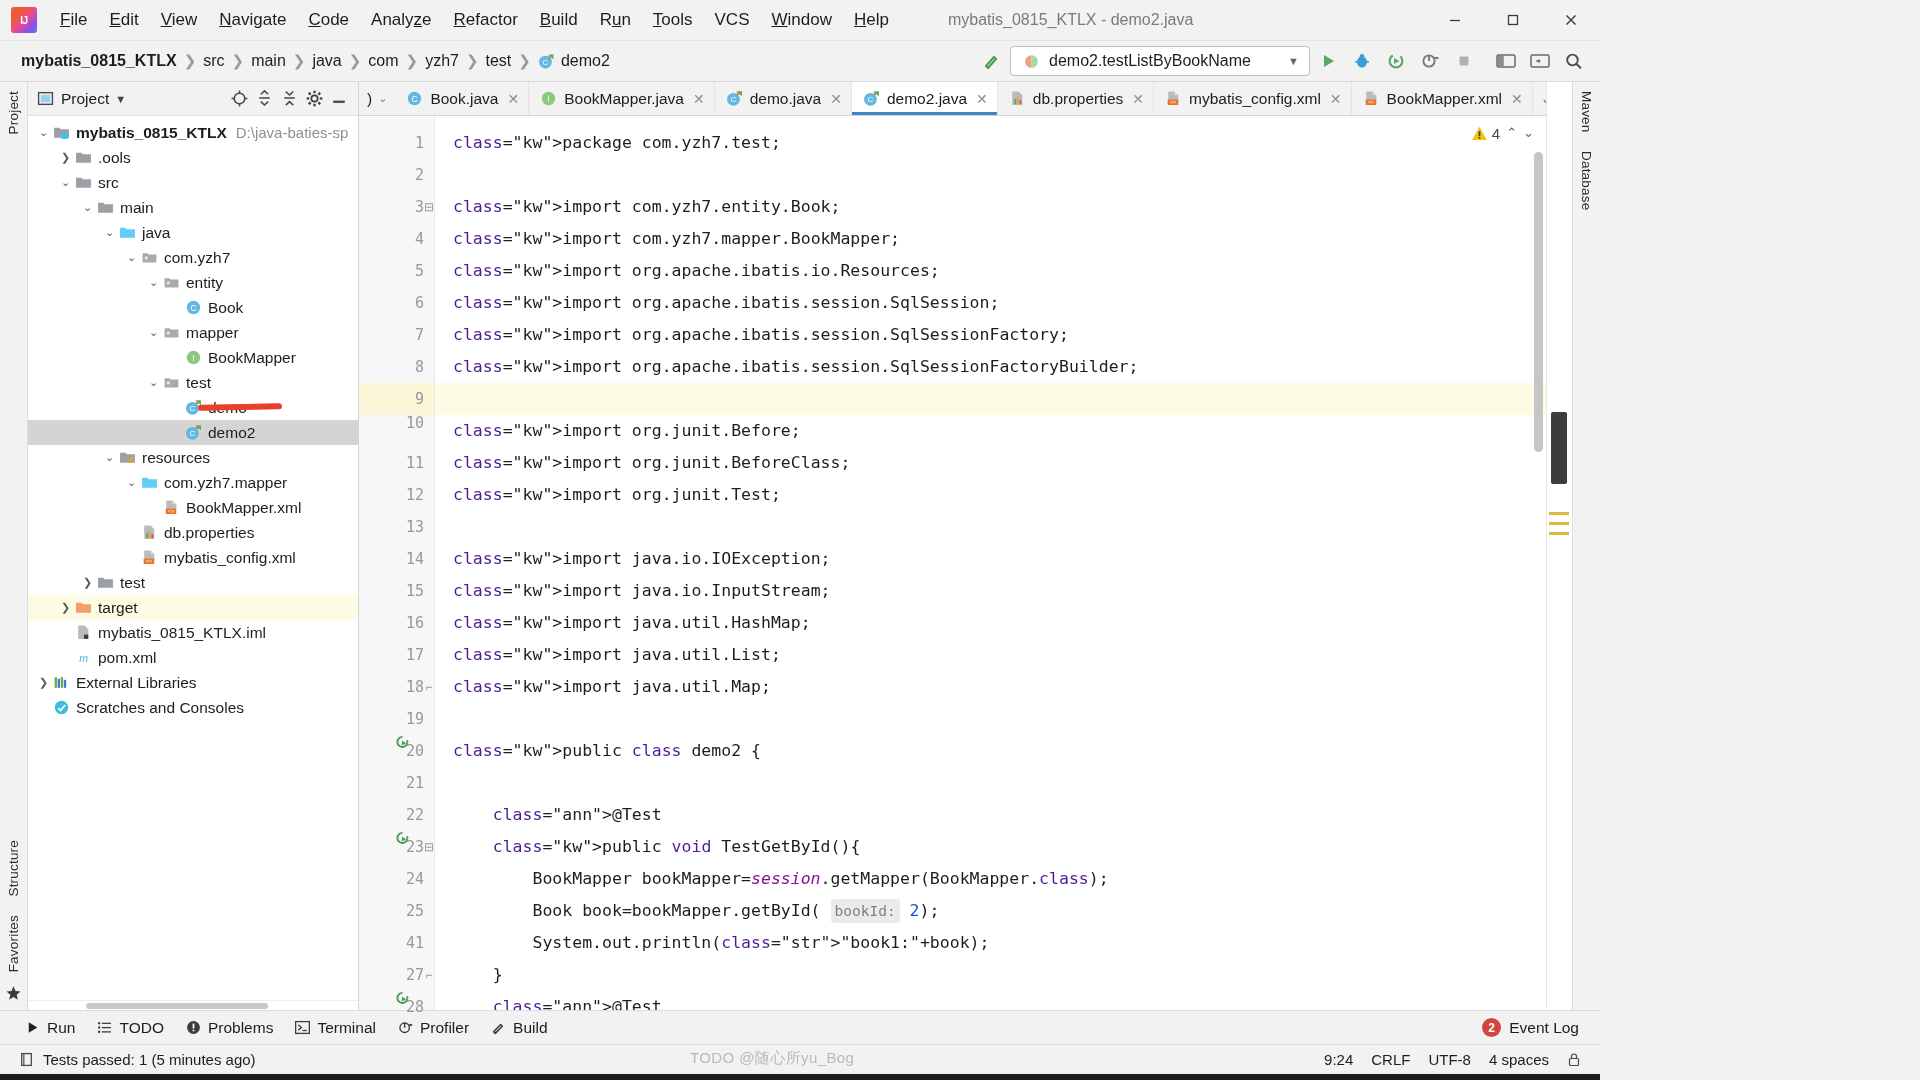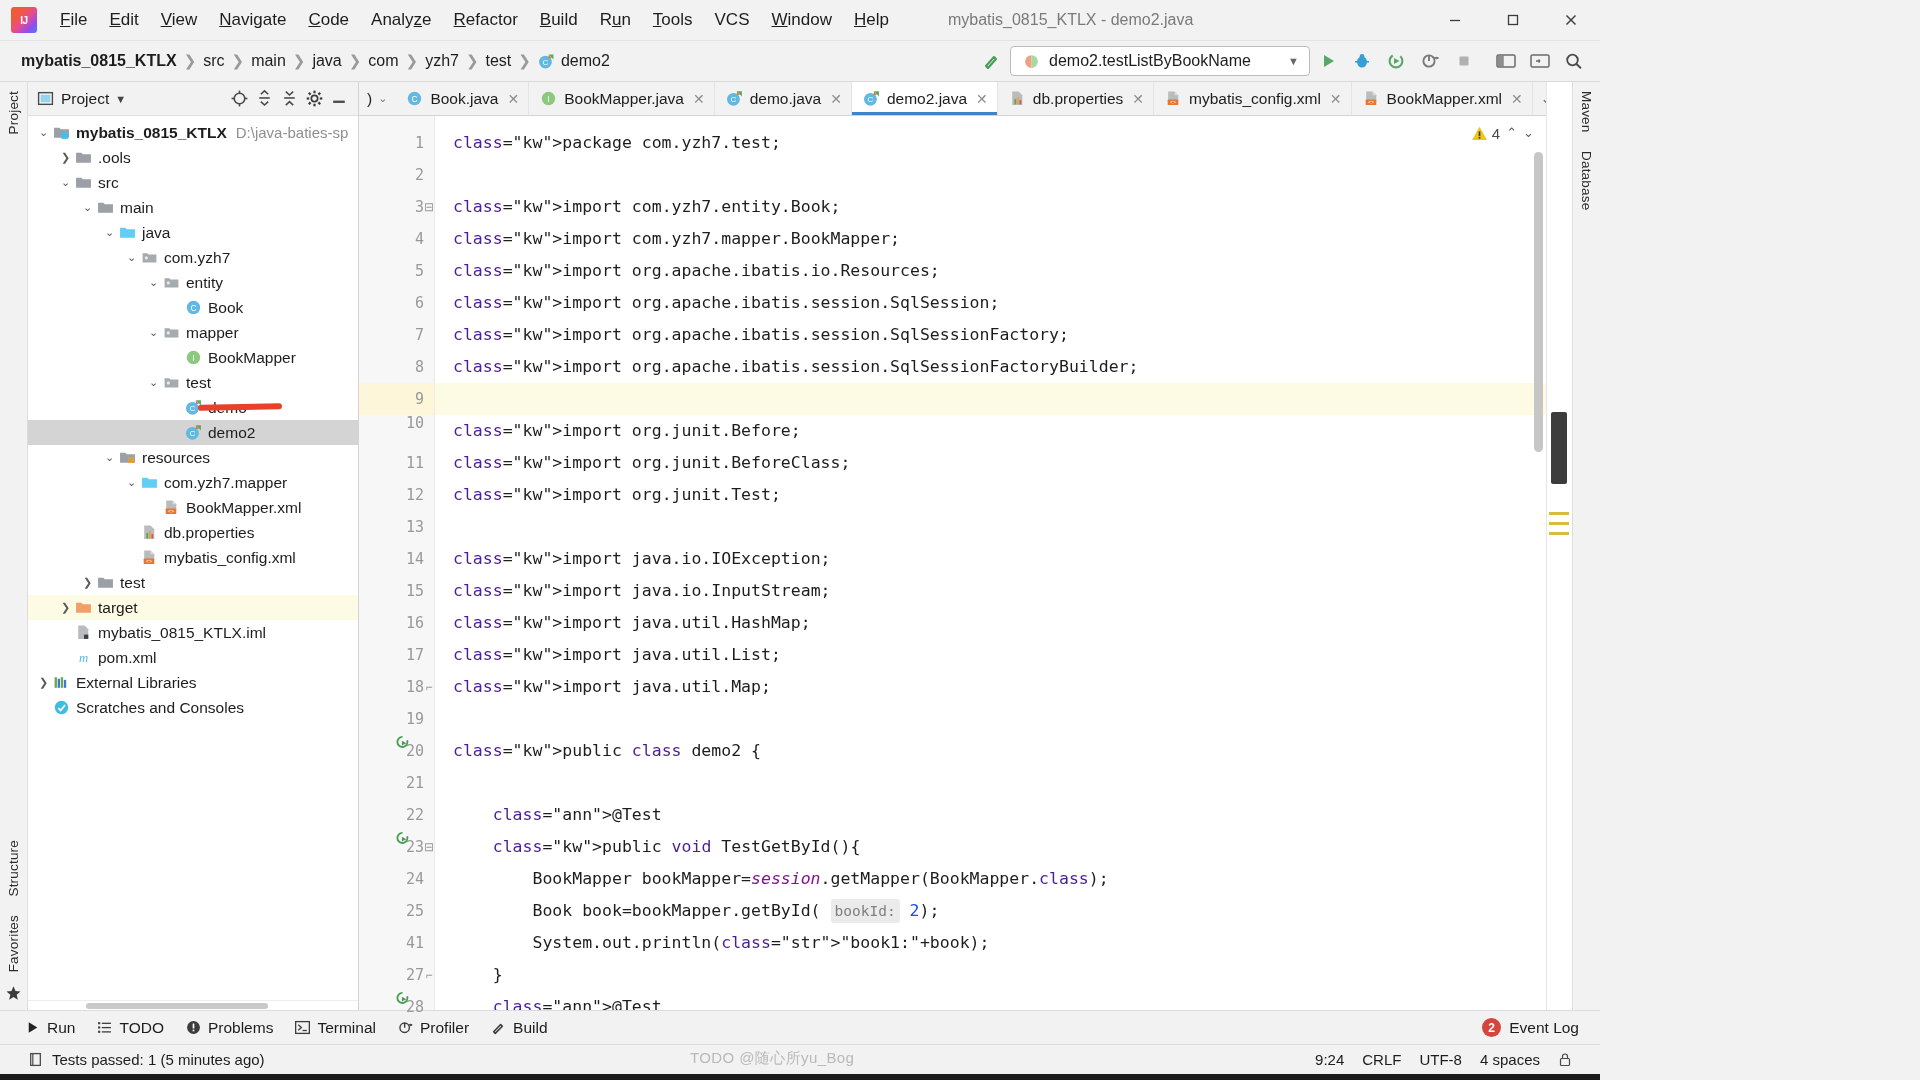--- a/index.html
+++ b/index.html
@@ -212,21 +212,21 @@
   .bs-right { margin-left: auto; display: flex; align-items: center; padding-right: 12px; }
   .evt {
     display: flex; align-items: center; gap: 8px; font-size: 15.5px; padding: 3px 9px;
   }
   .evt .dot {
     width: 19px; height: 19px; border-radius: 50%; background: #d4453e; color: #fff;
     font-size: 12px; display: flex; align-items: center; justify-content: center; font-weight: bold;
   }
   .statusbar {
     height: 30px; min-height: 30px; background: #f2f2f2; display: flex; align-items: center;
-    border-top: 1px solid #dcdcdc; padding: 0 28px; font-size: 15px; color: #1d1d1d;
+    border-top: 1px solid #dcdcdc; padding: 0 19px; font-size: 15px; color: #1d1d1d;
     position: relative;
   }
   .sb-left { display: flex; align-items: center; gap: 9px; }
   .sb-right { margin-left: auto; display: flex; align-items: center; gap: 18px; color: #1d1d1d; }
   .watermark {
     position: absolute; left: 690px; top: 4px; font-size: 15px; color: #b9b9b9;
     letter-spacing: 0.4px; pointer-events: none; white-space: nowrap;
   }
   .darkbar { height: 6px; background: #1b1b1b; }
 

